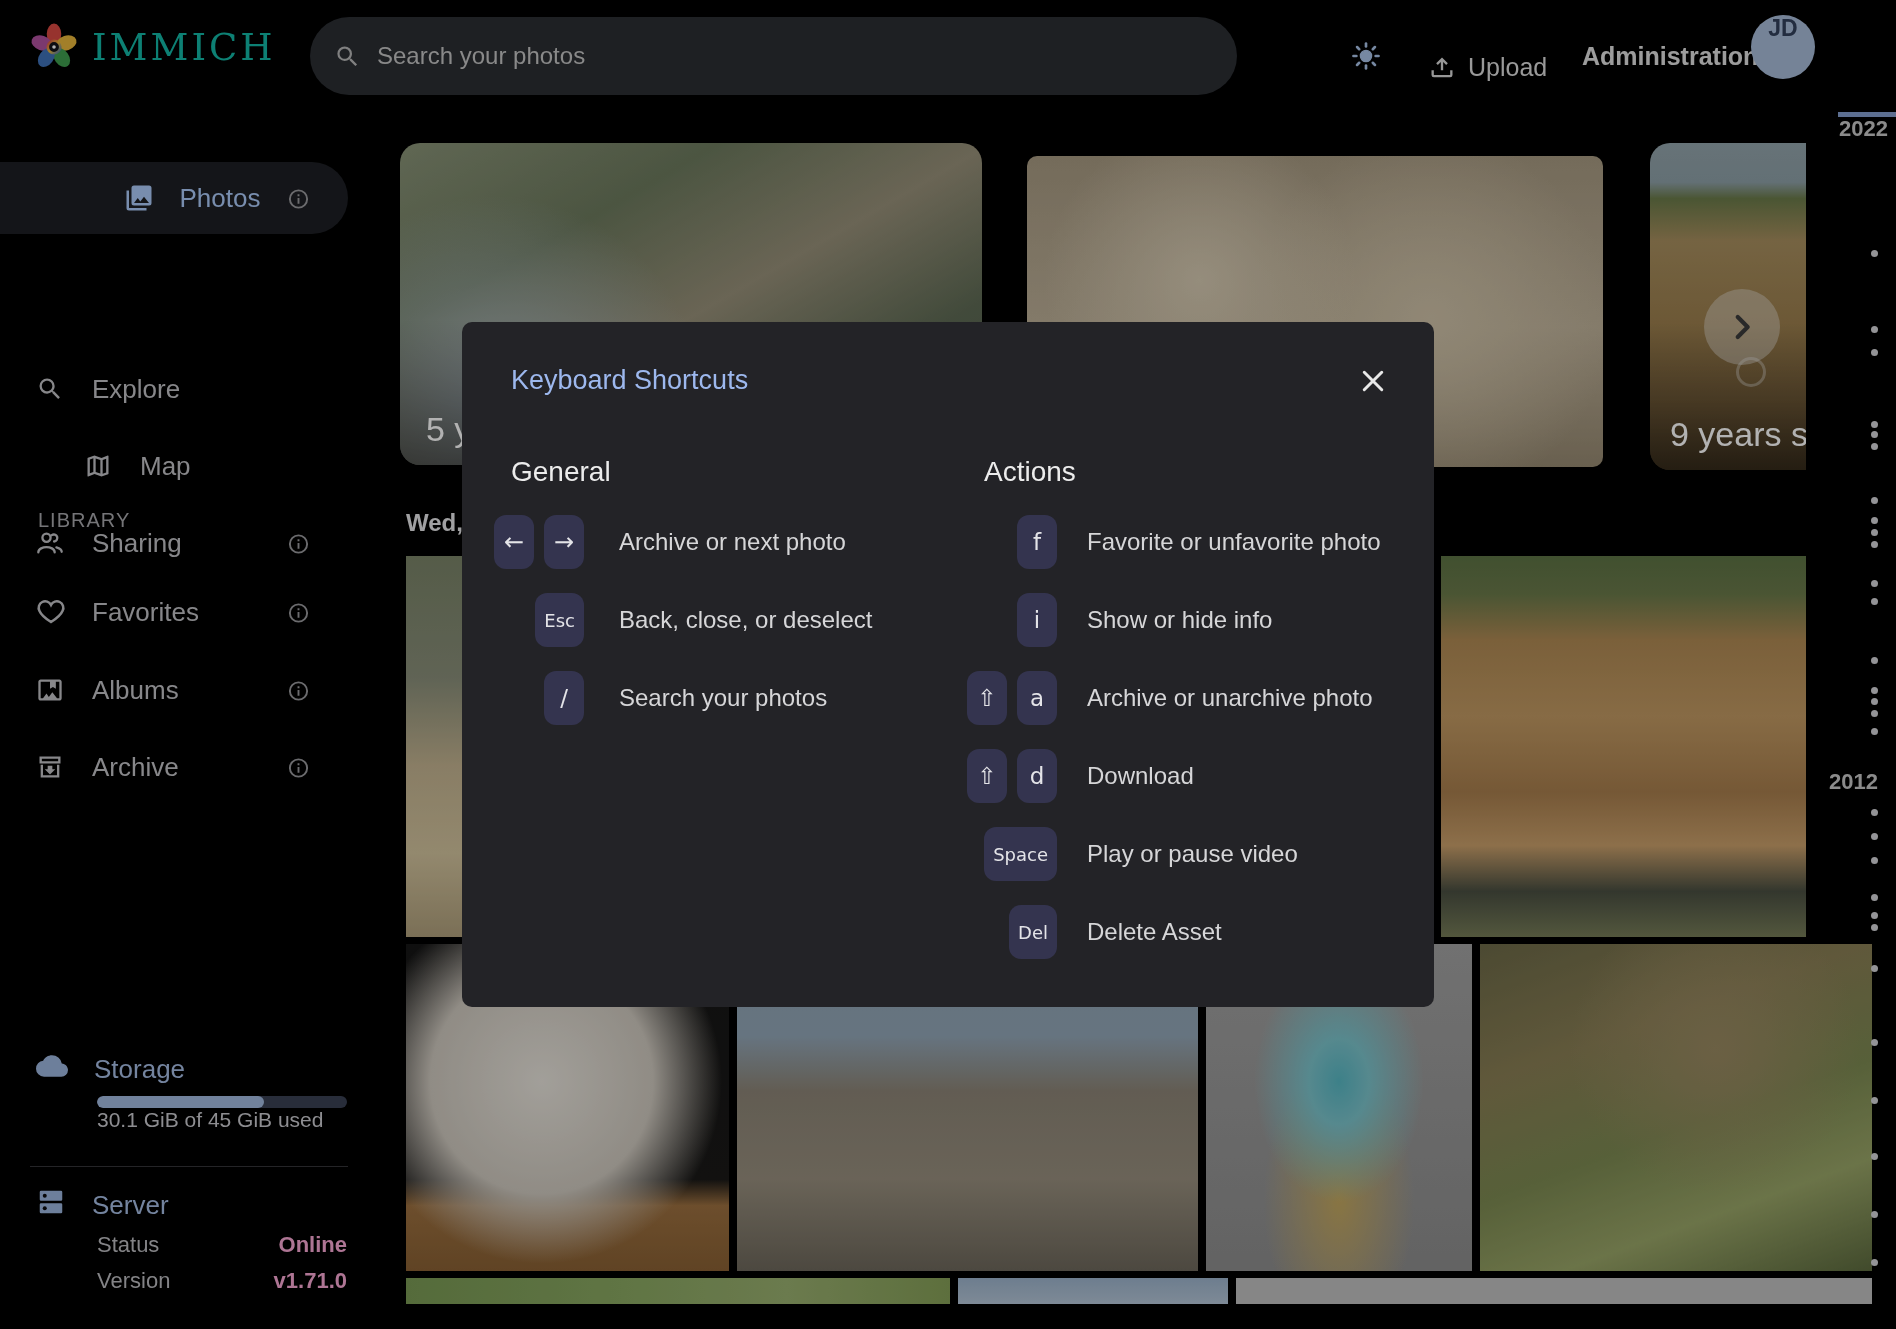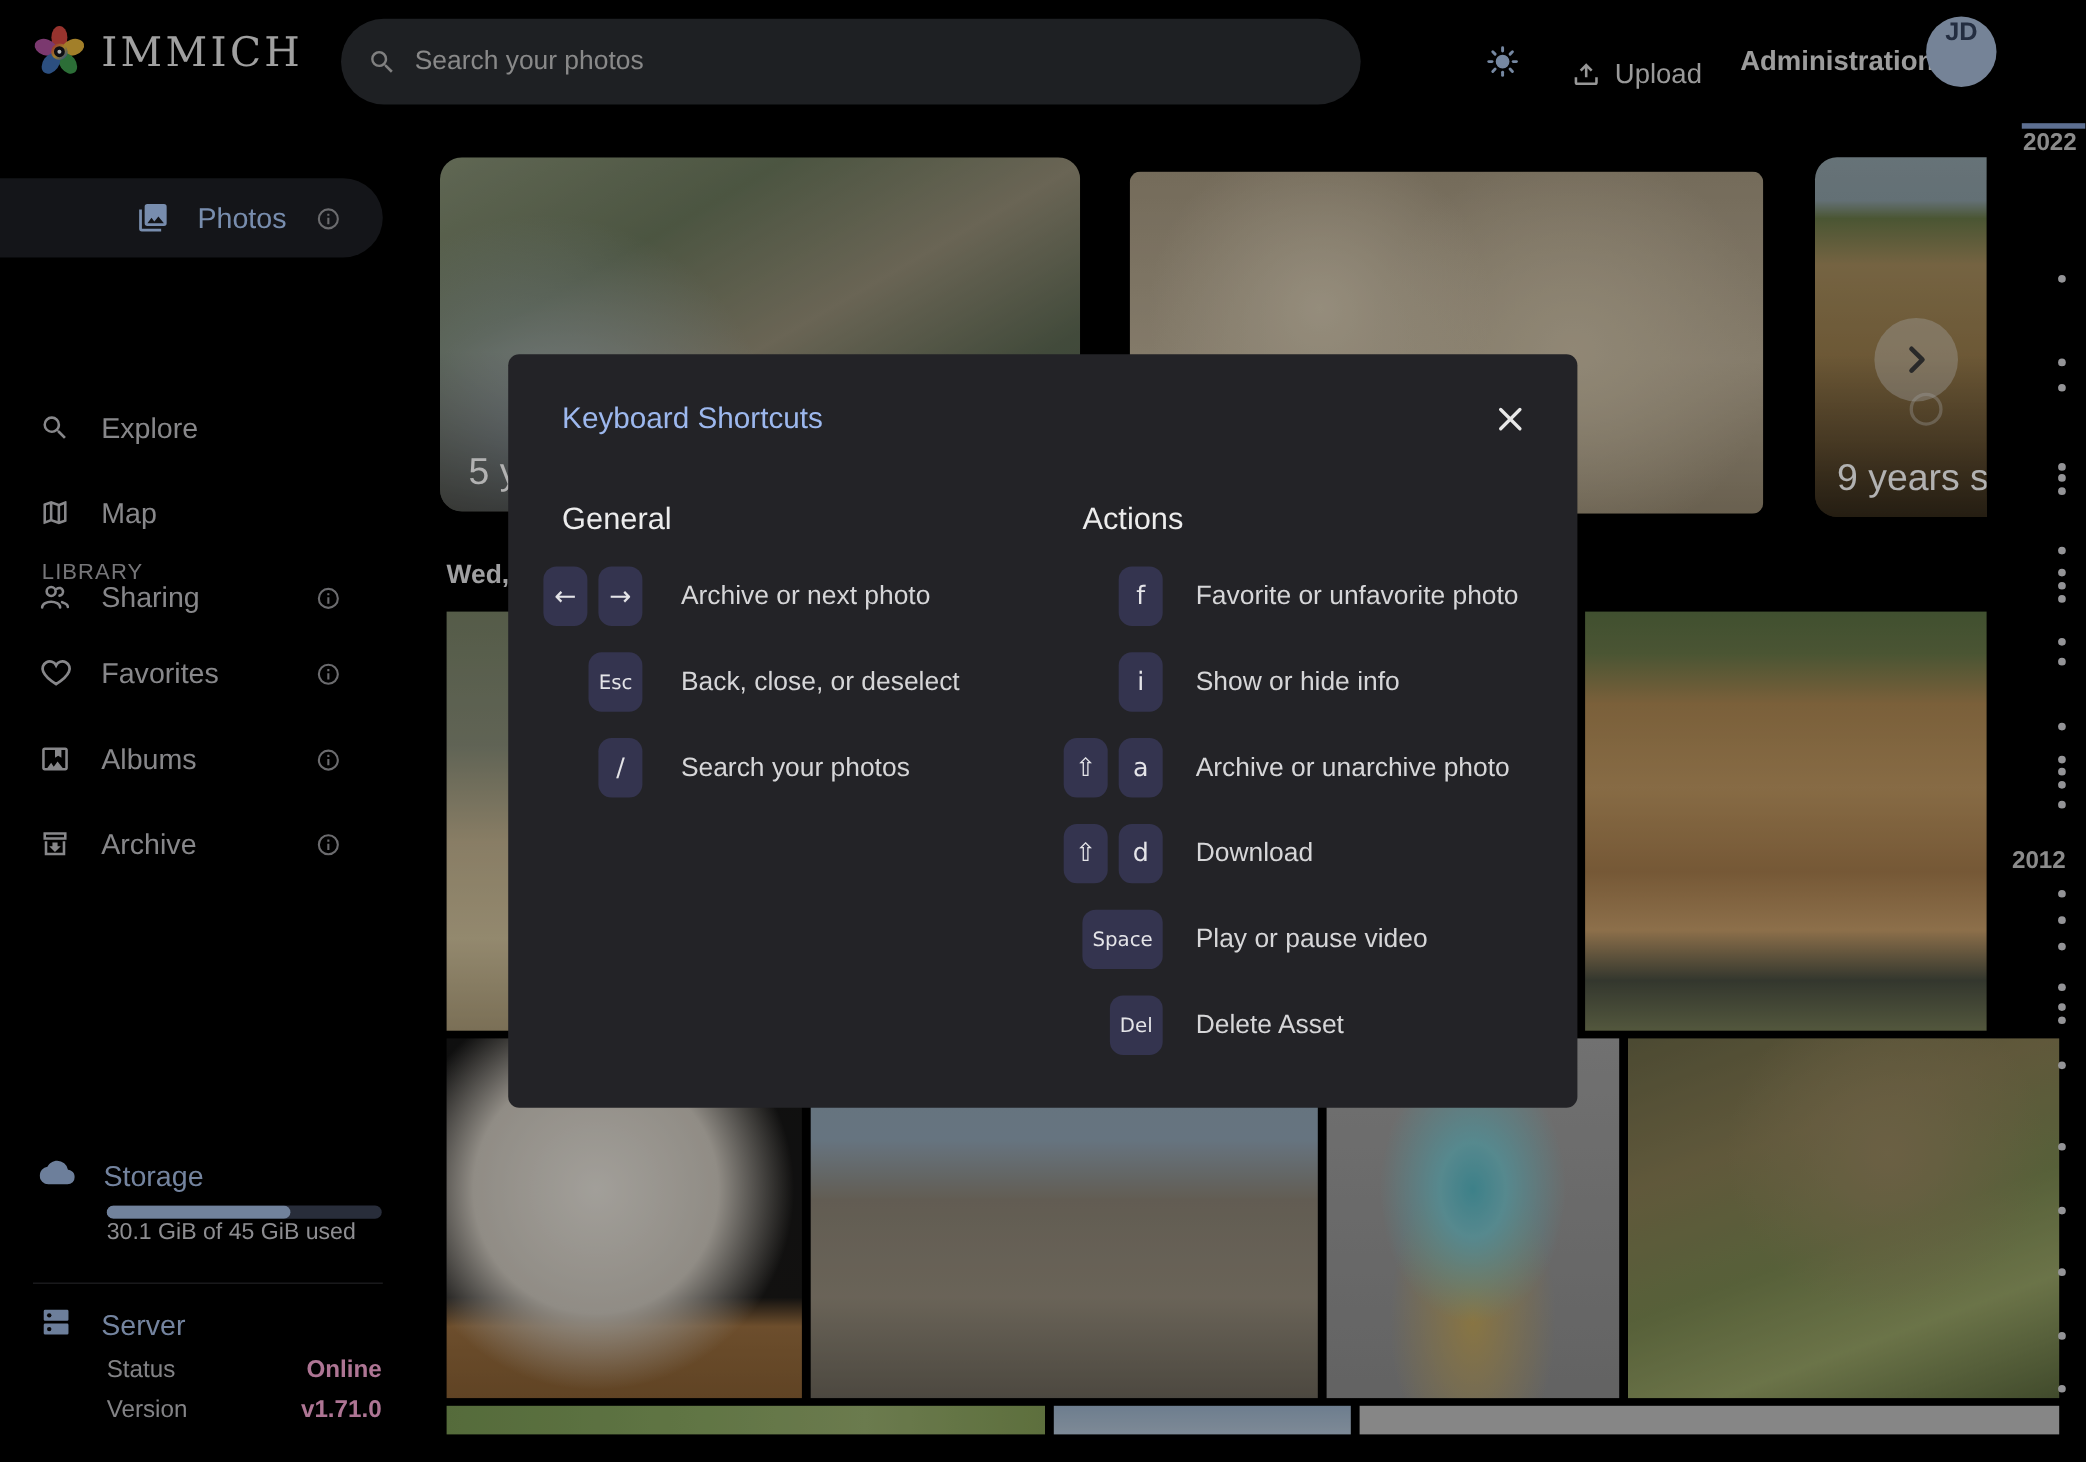--- a/index.html
+++ b/index.html
@@ -2,21 +2,21 @@
 <html><head>
 <meta charset="utf-8">
 <style>
   html,body{margin:0;padding:0;background:#000;}
   .screen{position:relative;width:1896px;height:1329px;background:#000;overflow:hidden;
           font-family:"Liberation Sans","DejaVu Sans",sans-serif;color:#e4e4e6;}
 
   
   .topbar{position:absolute;top:0;left:0;width:1896px;height:113px;z-index:20;}
   .logo{position:absolute;left:28px;top:21px;display:flex;align-items:center;gap:12px;}
-  .wordmark{font-family:"DejaVu Serif",serif;font-size:37px;letter-spacing:3px;color:#e5e5e5;}
+  .wordmark{font-family:"DejaVu Serif",serif;font-size:37px;letter-spacing:3px;color:#14b8a6;}
   .searchbar{position:absolute;left:310px;top:17px;width:927px;height:78px;background:#2b2e33;
              border-radius:39px;display:flex;align-items:center;padding-left:24px;box-sizing:border-box;gap:14px;}
   .searchbar input{background:transparent;border:none;outline:none;font-size:24px;color:#e6e6e6;width:700px;
                    font-family:"Liberation Sans","DejaVu Sans",sans-serif;}
   .searchbar input::placeholder{color:#c4c4c4;}
   .theme-btn{position:absolute;left:1344px;top:34px;width:44px;height:44px;display:flex;align-items:center;justify-content:center;}
   .upload-btn{position:absolute;left:1428px;top:30px;display:flex;align-items:flex-end;gap:12px;font-size:25px;
               font-weight:500;color:#dcdcdc;height:52px;}
   .admin-link{position:absolute;left:1582px;top:30px;font-size:25px;font-weight:600;color:#e0e0e0;height:52px;
               display:flex;align-items:center;}
@@ -244,21 +244,21 @@
 
     <div class="side-item" style="top:240px;">
       <span class="ic">
         <svg width="28" height="28" viewBox="0 0 24 24">
             <path fill="#c2c2c6" d="M9.5 3A6.5 6.5 0 0 1 16 9.5c0 1.61-.59 3.09-1.56 4.23l.27.27h.79l5 5-1.5 1.5-5-5v-.79l-.27-.27A6.52 6.52 0 0 1 9.5 16 6.5 6.5 0 0 1 3 9.5 6.5 6.5 0 0 1 9.5 3m0 2C7 5 5 7 5 9.5S7 14 9.5 14 14 12 14 9.5 12 5 9.5 5Z"></path>
           </svg>
       </span>
       <span class="lbl">Explore</span>
     </div>
 
-    <div class="side-item" style="top:317px;">
+    <div class="side-item" style="top:317px;margin-left:48px;">
       <span class="ic">
         <svg width="28" height="28" viewBox="0 0 24 24">
             <path fill="#c2c2c6" d="M20.5 3l-.16.03L15 5.1 9 3 3.36 4.9c-.21.07-.36.25-.36.48V20.5c0 .28.22.5.5.5l.16-.03L9 18.9l6 2.1 5.64-1.9c.21-.07.36-.25.36-.48V3.5c0-.28-.22-.5-.5-.5zM10 5.47l4 1.4v11.66l-4-1.4V5.47zm-5 .99l3-1.01v11.7l-3 1.16V6.46zm14 11.08l-3 1.01V6.86l3-1.16v11.84z"></path>
           </svg>
       </span>
       <span class="lbl">Map</span>
     </div>
 
     <div class="side-item" style="top:394px;">
       <span class="ic">

